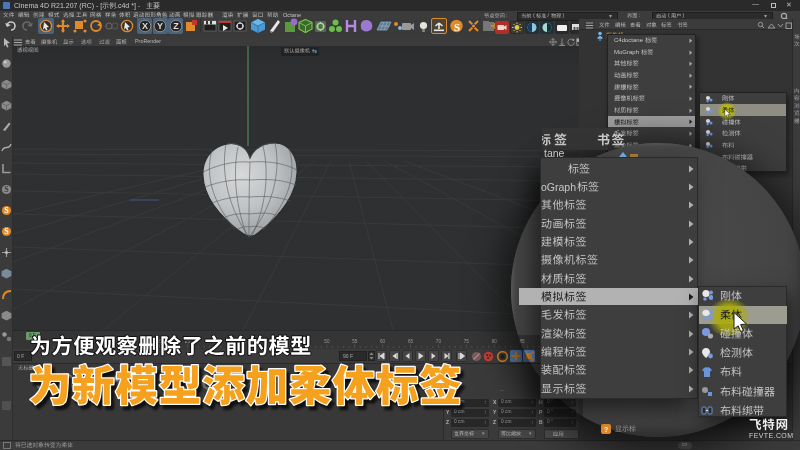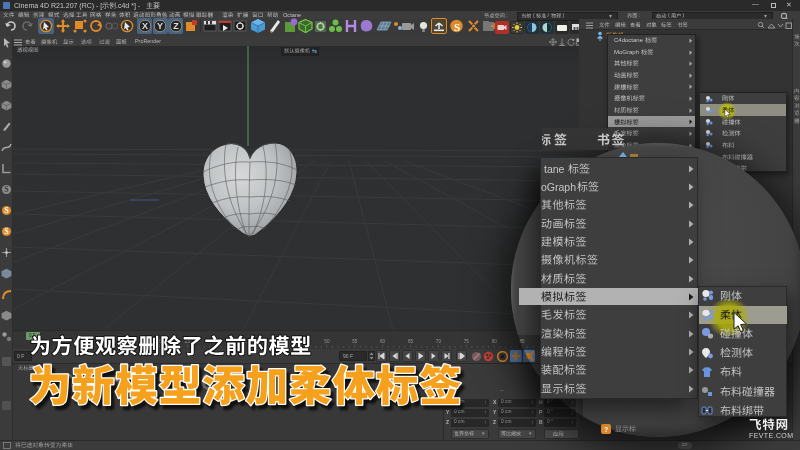--- a/index.html
+++ b/index.html
@@ -1362,21 +1362,21 @@
       <g fill="#c8c8c8" transform="translate(0,11.4) scale(0.013000,-0.013000)">
         <use href="#B4e66" x="0"></use>
         <use href="#B7b7e" x="1115"></use>
       </g>
     </svg>
 <svg width="22" height="12" style="position:absolute;left:618px;top:151px;z-index:21">
       <path d="M5 1 L9 6 L7 6 L7 11 L3 11 L3 6 L1 6 Z" fill="#7ab4e8"></path>
       <rect x="12" y="3" width="8" height="7" fill="#d89a3c" opacity="0.7"></rect>
     </svg>
 <div style="position:absolute;left:540px;top:157px;width:158px;height:242px;background:#3e3e3e;box-shadow:-8px 10px 22px rgba(0,0,0,0.55);border:1px solid #2a2a2a;z-index:22"></div>
-<div style="position:absolute;left:544px;top:164.0px;font:400 10.5px 'Liberation Sans',sans-serif;color:#c8c8c8;letter-spacing:0px;white-space:pre;line-height:1;z-index:24">tane</div>
+<div style="position:absolute;left:544px;top:148px;font:400 10.5px 'Liberation Sans',sans-serif;color:#c8c8c8;letter-spacing:0px;white-space:pre;line-height:1;z-index:24">tane</div>
 <svg width="22" height="13" style="position:absolute;left:568px;top:162.5px;overflow:visible;z-index:24">
       <g fill="#c8c8c8" transform="translate(0,9.7) scale(0.011000,-0.011000)">
         <use href="#R6807" x="0"></use>
         <use href="#R7b7e" x="1000"></use>
       </g>
     </svg>
 <svg width="7" height="10" style="position:absolute;left:688px;top:164.5px;z-index:24">
       <path d="M1 0.5 L5.5 4 L1 7.5 Z" fill="#b0b0b0"></path>
     </svg>
 <div style="position:absolute;left:541px;top:182.34px;font:400 10.5px 'Liberation Sans',sans-serif;color:#c8c8c8;letter-spacing:0px;white-space:pre;line-height:1;z-index:24">oGraph</div>

